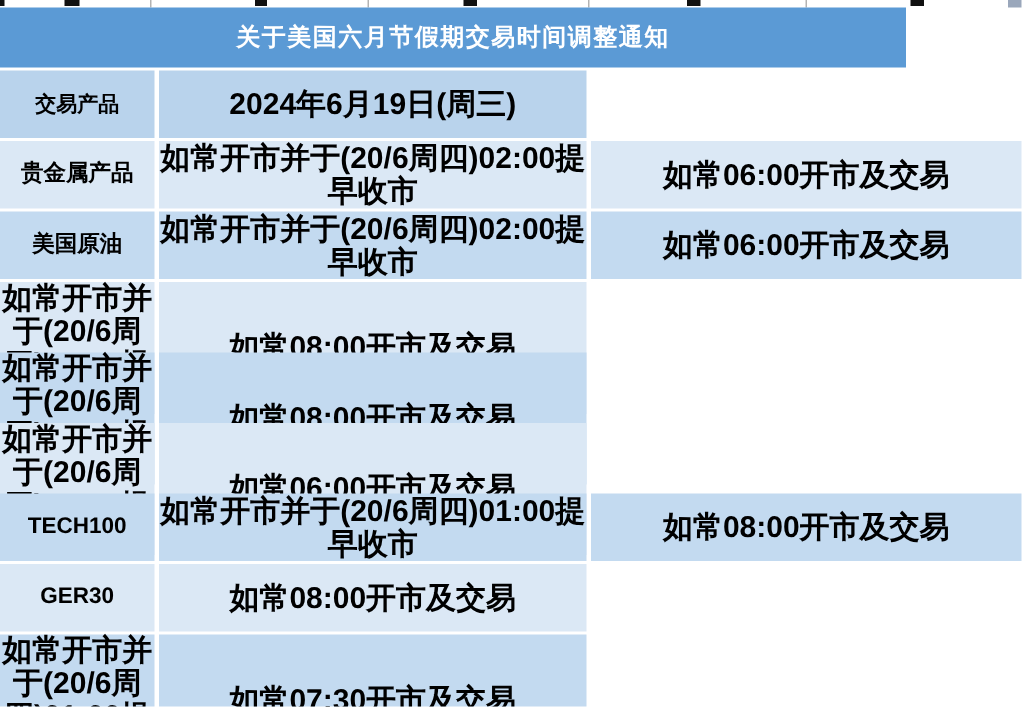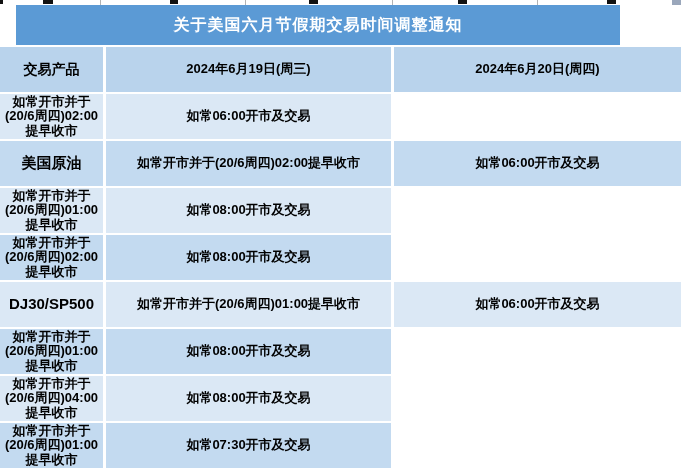--- a/index.html
+++ b/index.html
@@ -16,34 +16,34 @@
     font-family:"Liberation Sans","DejaVu Sans",sans-serif;}
   .page{position:relative;width:684px;height:471px;background:#ffffff;}
 
   
   .top-strip{position:absolute;left:0;top:0;width:684px;height:5px;background:#ffffff;}
   .gridline{position:absolute;top:0;width:1px;height:5px;background:var(--gridline);}
   .frag{position:absolute;top:0;height:4px;background:#111111;}
   .corner-handle{position:absolute;top:0;left:672px;width:9px;height:5px;background:#9aa7bb;}
 
   
-  .title-bar{position:absolute;left:16px;top:5px;width:604px;height:40px;
+  .title-bar{position:absolute;left:0;top:5px;width:604px;height:40px;
     background:var(--title-bar);display:flex;align-items:center;justify-content:center;}
   .title-bar span{color:var(--title-text);font-size:16px;font-weight:bold;letter-spacing:1px;}
 
   
   .table{position:absolute;left:0;top:47px;width:681px;}
   .row{display:grid;grid-template-columns:103px 285px 1fr;column-gap:3px;
     height:45px;margin-bottom:2px;}
   .cell{display:flex;align-items:center;justify-content:center;text-align:center;
     color:var(--cell-text);font-weight:bold;font-size:15px;line-height:1.1;}
   .header-row .cell{background:var(--header-row);font-size:14px;}
   .body-row.light .cell{background:var(--row-light);}
   .body-row.dark .cell{background:var(--row-dark);}
-  .cell.c2,.cell.c3{font-size:13px;}
+  .cell.c2,.cell.c3{font-size:20px;}
 </style>
 </head>
 <body>
 
 <div class="page">
 
   <div class="top-strip">
     <div class="frag" style="left:0;width:3px"></div>
     <div class="frag" style="left:43px;width:10px"></div>
     <div class="frag" style="left:170px;width:8px"></div>
@@ -58,51 +58,51 @@
   </div>
 
   <div class="title-bar">
     <span>关于美国六月节假期交易时间调整通知</span>
   </div>
 
   <div class="table">
     <div class="row header-row">
       <div class="cell c1">交易产品</div>
       <div class="cell c2">2024年6月19日(周三)</div>
-      <div class="cell c3">2024年6月20日(周四)</div>
     </div>
     <div id="table-body">
         <div class="row body-row light">
+    <div class="cell c1">贵金属产品</div>
     <div class="cell c2">如常开市并于(20/6周四)02:00提早收市</div>
     <div class="cell c3">如常06:00开市及交易</div>
   </div>
         <div class="row body-row dark">
     <div class="cell c1">美国原油</div>
     <div class="cell c2">如常开市并于(20/6周四)02:00提早收市</div>
     <div class="cell c3">如常06:00开市及交易</div>
   </div>
         <div class="row body-row light">
     <div class="cell c2">如常开市并于(20/6周四)01:00提早收市</div>
     <div class="cell c3">如常08:00开市及交易</div>
   </div>
         <div class="row body-row dark">
     <div class="cell c2">如常开市并于(20/6周四)02:00提早收市</div>
     <div class="cell c3">如常08:00开市及交易</div>
   </div>
         <div class="row body-row light">
-    <div class="cell c1">DJ30/SP500</div>
     <div class="cell c2">如常开市并于(20/6周四)01:00提早收市</div>
     <div class="cell c3">如常06:00开市及交易</div>
   </div>
         <div class="row body-row dark">
+    <div class="cell c1">TECH100</div>
     <div class="cell c2">如常开市并于(20/6周四)01:00提早收市</div>
     <div class="cell c3">如常08:00开市及交易</div>
   </div>
         <div class="row body-row light">
-    <div class="cell c2">如常开市并于(20/6周四)04:00提早收市</div>
+    <div class="cell c1">GER30</div>
     <div class="cell c3">如常08:00开市及交易</div>
   </div>
         <div class="row body-row dark">
     <div class="cell c2">如常开市并于(20/6周四)01:00提早收市</div>
     <div class="cell c3">如常07:30开市及交易</div>
   </div>
       </div>
   </div>
 
 </div>

